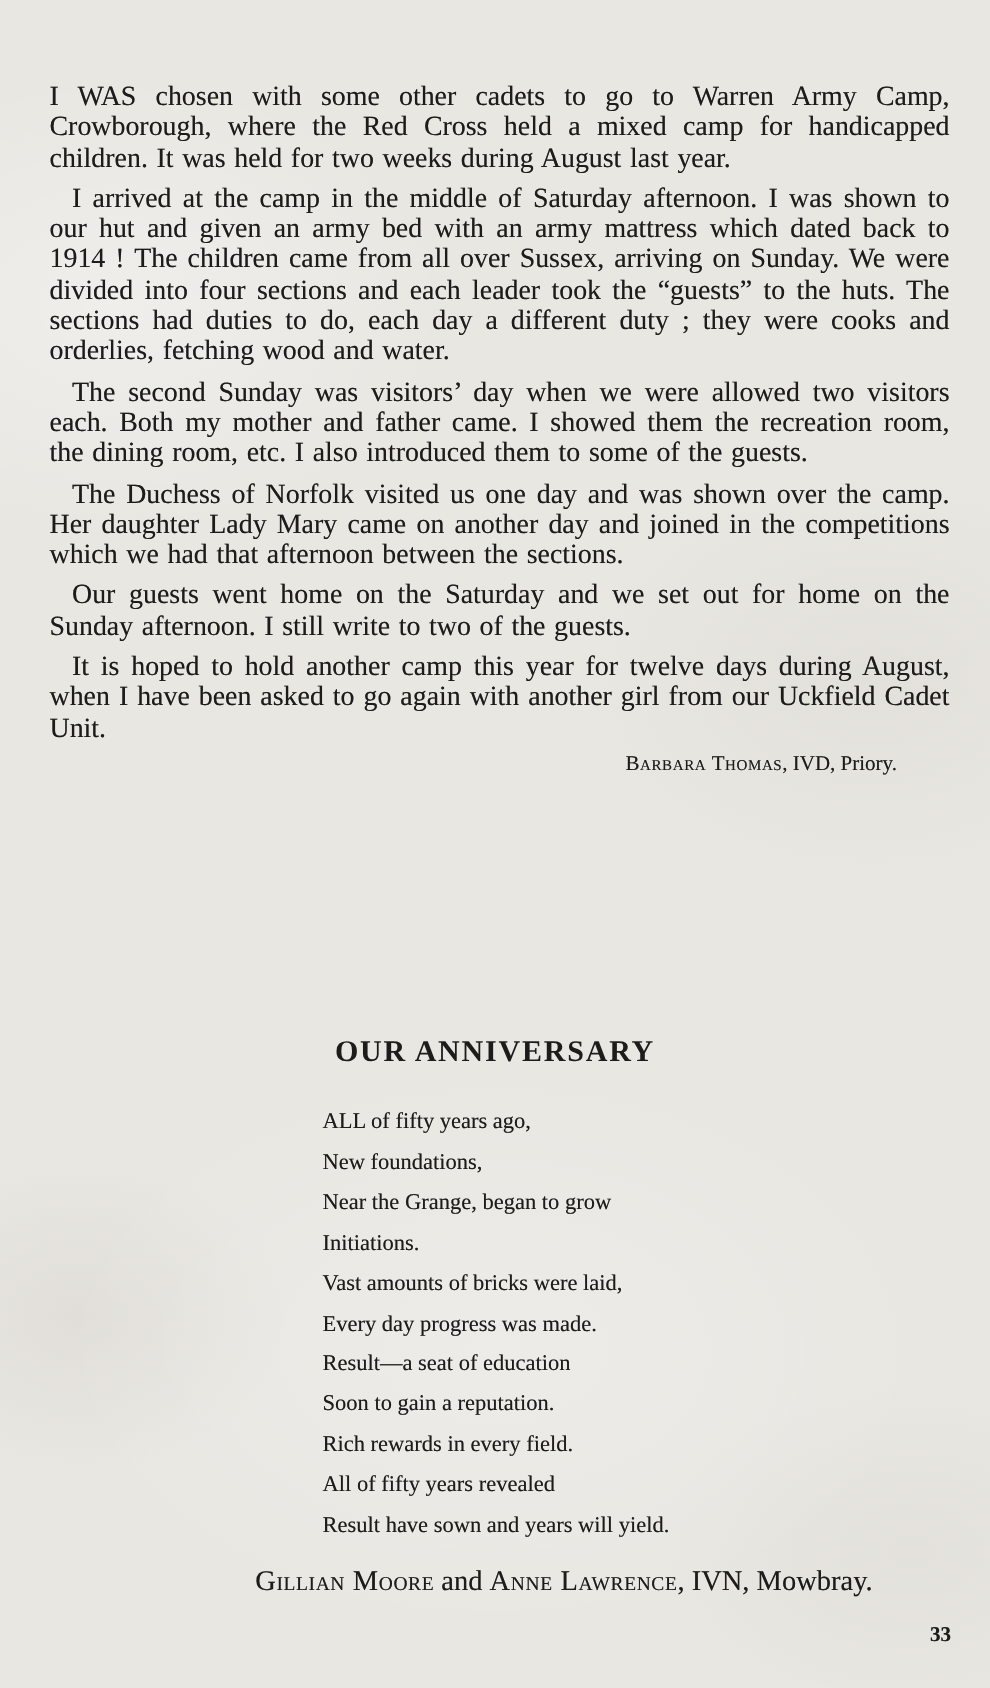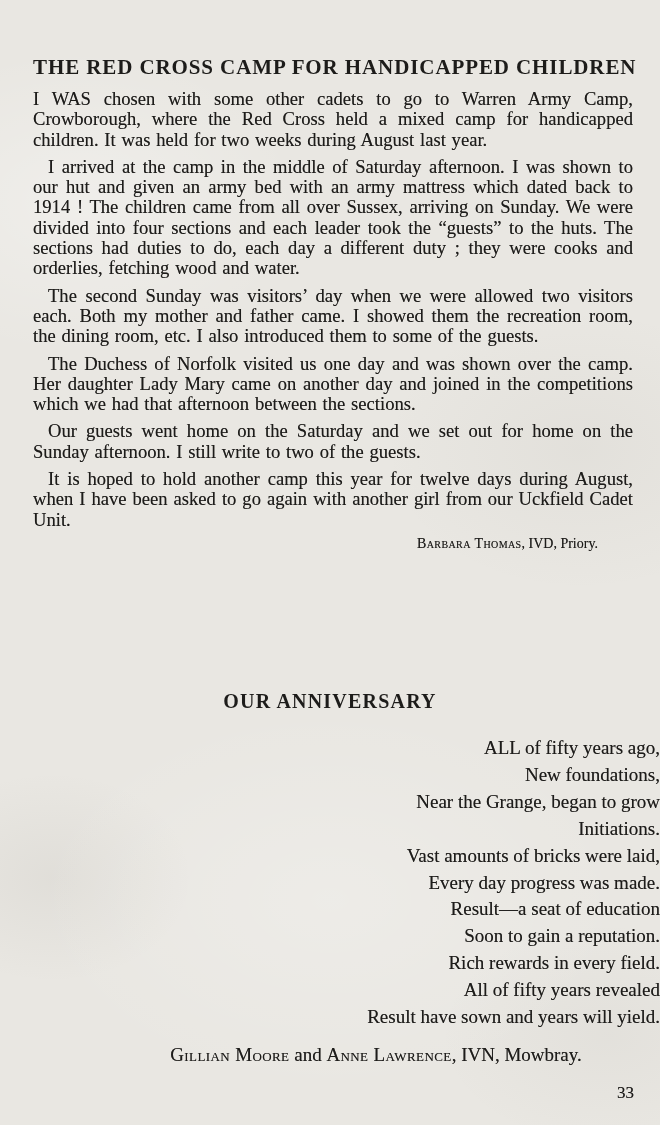--- a/index.html
+++ b/index.html
@@ -68,48 +68,46 @@
   }
   .poem-title {
     text-align: center;
     font-weight: bold;
     font-size: 20px;
     letter-spacing: 1.2px;
     margin: 0 0 22px 0;
   }
   .poem-lines {
     margin-left: 215px;
-    font-size: 19px;
+    font-size: 15px;
     line-height: 26.9px;
     text-shadow: 0 0 0.4px rgba(30,28,25,0.55);
-    text-align: right;
   }
   .poem-attribution {
     margin-top: 13px;
     padding-left: 92px;
     text-align: center;
     font-size: 19px;
     text-shadow: 0 0 0.4px rgba(30,28,25,0.55);
   }
   .page-number {
     position: absolute;
     top: 1083px;
     right: 26px;
-    font-size: 17px;
-    font-weight: normal;
+    font-size: 14px;
+    font-weight: bold;
     text-shadow: 0 0 0.4px rgba(30,28,25,0.55);
   }
 </style>
 </head>
 <body>
 
 <div class="page">
 
   <div class="article article-camp">
-    <h1 class="article-title">THE RED CROSS CAMP FOR HANDICAPPED CHILDREN</h1>
 
     <div class="body-text">
       <p>I WAS chosen with some other cadets to go to Warren Army Camp, Crowborough, where the Red Cross held a mixed camp for handicapped children. It was held for two weeks during August last year.</p>
       <p>I arrived at the camp in the middle of Saturday afternoon. I was shown to our hut and given an army bed with an army mattress which dated back to 1914 ! The children came from all over Sussex, arriving on Sunday. We were divided into four sections and each leader took the “guests” to the huts. The sections had duties to do, each day a different duty ; they were cooks and orderlies, fetching wood and water.</p>
       <p>The second Sunday was visitors’ day when we were allowed two visitors each. Both my mother and father came. I showed them the recreation room, the dining room, etc. I also introduced them to some of the guests.</p>
       <p>The Duchess of Norfolk visited us one day and was shown over the camp. Her daughter Lady Mary came on another day and joined in the competitions which we had that afternoon between the sections.</p>
       <p>Our guests went home on the Saturday and we set out for home on the Sunday afternoon. I still write to two of the guests.</p>
       <p>It is hoped to hold another camp this year for twelve days during August, when I have been asked to go again with another girl from our Uckfield Cadet Unit.</p>
     </div>
 

